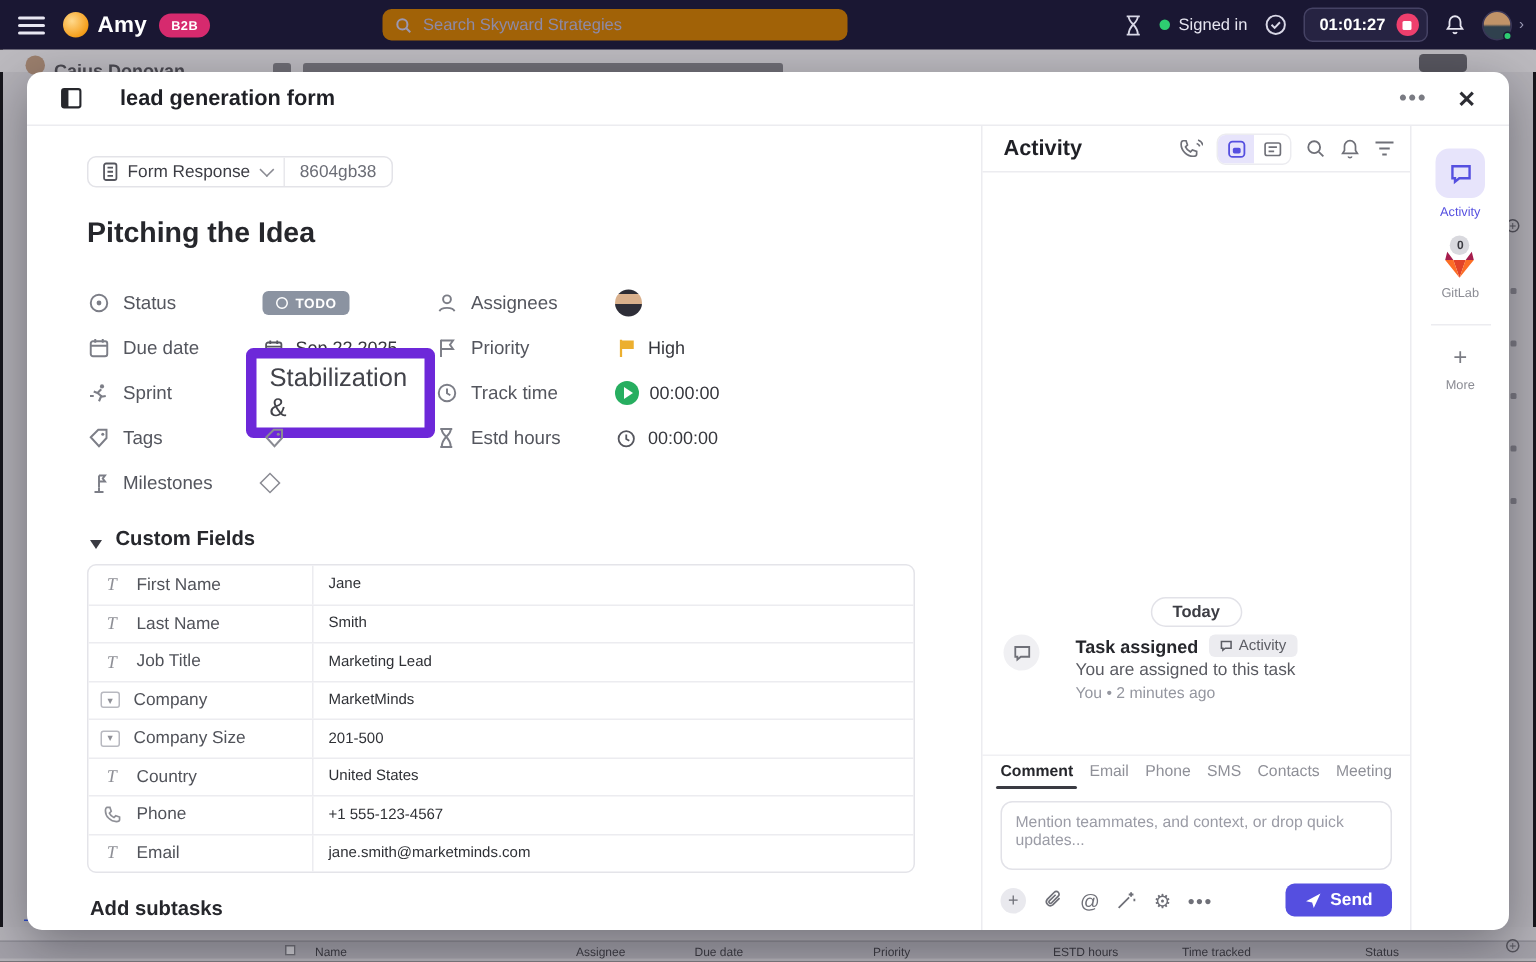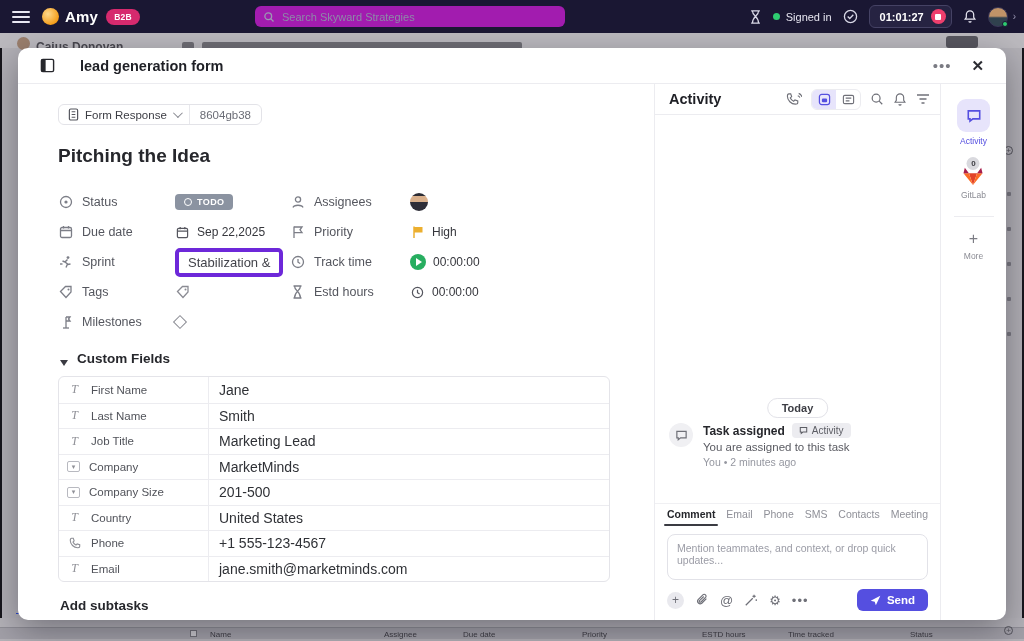--- a/index.html
+++ b/index.html
@@ -12,21 +12,21 @@
   .topbar { position:absolute; inset:0 0 auto 0; height:33px; background:#1a1733;
             display:flex; align-items:center; z-index:40; color:#fff; }
   .hamburger { width:18px; height:12px; margin:0 12px 0 12px; display:flex; flex-direction:column;
                justify-content:space-between; cursor:pointer; }
   .hamburger span { height:2px; background:#e8e7f2; border-radius:2px; }
   .logo-dot { width:17px; height:17px; border-radius:50%;
               background:radial-gradient(circle at 35% 35%, #ffd98c, #f59e1b 70%, #c97b10); margin-right:6px; }
   .brand { font-weight:bold; font-size:15px; letter-spacing:.2px; }
   .b2b { margin-left:8px; background:#d62a6e; color:#fff; font-size:8.5px; font-weight:bold;
          padding:3px 8px; border-radius:9px; letter-spacing:.3px; }
-  .searchbox { position:absolute; left:255px; top:6px; width:310px; height:21px; background:#a21caf;
+  .searchbox { position:absolute; left:255px; top:6px; width:310px; height:21px; background:#a16207;
                border-radius:6px; display:flex; align-items:center; padding:0 8px; gap:7px; }
   .searchbox input { background:transparent; border:0; outline:0; color:#cfcde0; font-size:11px; width:100%;
                      font-family:"Liberation Sans", sans-serif; }
   .searchbox input::placeholder { color:#8d8aa8; }
   .tb-right { position:absolute; right:8px; top:0; height:33px; display:flex; align-items:center; gap:11px; }
   .signedin { display:flex; align-items:center; gap:6px; font-size:11px; color:#e6e5f0; }
   .greendot { width:7px; height:7px; border-radius:50%; background:#2ecc71; }
   .timerpill { display:flex; align-items:center; gap:7px; background:#262342; border:1px solid #454264;
                border-radius:6px; padding:3px 5px 3px 10px; font-size:11px; font-weight:bold; color:#fff; }
   .stopbtn { width:15px; height:15px; border-radius:50%; background:#ee3f6d; display:flex;
@@ -86,40 +86,40 @@
   .fcol.c1 { width:232px; }
   .frow { display:flex; align-items:center; height:30px; }
   .flabel { display:flex; align-items:center; gap:9px; font-size:12.5px; color:#54565e; }
   .c1 .flabel { width:117px; }
   .c2 .flabel { width:120px; }
   .fval { display:flex; align-items:center; gap:7px; font-size:12px; color:#35363c; }
   .ic { display:inline-flex; width:15px; height:15px; align-items:center; justify-content:center; color:#7c7e87; flex:0 0 15px; }
   .pill-todo { display:inline-flex; align-items:center; gap:5px; background:#8b93a1; color:#fff;
                font-size:9px; font-weight:bold; letter-spacing:.4px; padding:3px 9px; border-radius:4px; cursor:pointer; }
   .ring { width:8px; height:8px; border:1.6px solid #fff; border-radius:50%; display:inline-block; }
-  .chip { border:4px solid #6d28d9; border-radius:5px; padding:3px 9px; font-size:13px; color:#42434a; cursor:pointer; }
+  .chip { border:7px solid #6d28d9; border-radius:5px; padding:3px 9px; font-size:17px; color:#42434a; cursor:pointer; }
   .assignee-ava { width:18px; height:18px; border-radius:50%;
                   background:linear-gradient(180deg,#2c2c34 0 18%, #d9b08c 18% 52%, #2e2e38 52%); cursor:pointer; }
   .playbtn { width:16px; height:16px; border-radius:50%; background:#27ae60; display:inline-flex;
              align-items:center; justify-content:center; cursor:pointer; }
   .playbtn i { width:0; height:0; border-left:6px solid #fff; border-top:4px solid transparent;
                border-bottom:4px solid transparent; margin-left:2px; display:block; }
   .diamond { width:10px; height:10px; border:1.4px solid #8a8b93; transform:rotate(45deg); display:inline-block; cursor:pointer; }
 
   .cf-head { display:flex; align-items:flex-end; gap:9px; margin:14px 0 10px 2px; cursor:pointer; }
   .tri { width:0; height:0; border-left:4.5px solid transparent; border-right:4.5px solid transparent;
          border-top:6px solid #3a3b42; }
   .cf-title { font-size:13.5px; font-weight:bold; color:#26272c; }
 
   .cf-table { width:552px; border:1px solid #e4e4e9; border-radius:6px; overflow:hidden; }
   .cf-row { display:flex; height:25.5px; border-top:1px solid #ececf0; align-items:stretch; }
   .cf-row:first-child { border-top:0; }
   .cf-label { width:150px; flex:0 0 150px; border-right:1px solid #ececf0; display:flex; align-items:center;
               gap:9px; padding-left:8px; font-size:11.5px; color:#51535a; }
-  .cf-value { flex:1; display:flex; align-items:center; padding-left:10px; font-size:14px; color:#2f3136;text-align:right; }
+  .cf-value { flex:1; display:flex; align-items:center; padding-left:10px; font-size:10px; color:#2f3136;text-align:right; }
   .t-ic { font-family:"Liberation Serif", serif; font-style:italic; font-size:12px; color:#8f9097; width:15px; text-align:center; }
   .dd-ic { width:13px; height:11px; border:1px solid #b8b9c0; border-radius:2px; display:inline-flex;
            align-items:center; justify-content:center; font-size:7px; color:#8f9097; }
 
   .subtasks-title { font-size:13.5px; font-weight:bold; color:#26272c; margin:16px 0 8px 2px; }
 
   
   .act-col { width:286px; flex:0 0 286px; border-right:1px solid #ececf0; display:flex; flex-direction:column; min-height:0; }
   .act-head { height:31px; flex:0 0 31px; display:flex; align-items:center; padding:0 10px 0 14px;
               border-bottom:1px solid #ececf0; }
@@ -127,21 +127,21 @@
   .act-icons { display:flex; align-items:center; gap:9px; color:#6f7078; }
   .seg { display:flex; border:1px solid #ececf0; border-radius:6px; overflow:hidden; }
   .seg > span { width:24px; height:19px; display:flex; align-items:center; justify-content:center; cursor:pointer; }
   .seg .on { background:#e7e4fb; color:#554fe0; }
   .act-icon-btn { cursor:pointer; display:inline-flex; }
 
   .feed { flex:1; position:relative; }
   .today-pill { position:absolute; top:283px; left:50%; transform:translateX(-50%);
                 border:1px solid #e2e2e8; border-radius:11px; padding:3px 14px; font-size:11px;
                 font-weight:bold; color:#3c3d44; background:#fff;text-align:right; }
-  .event { position:absolute; top:308px; left:14px; right:8px; display:flex; gap:10px; }
+  .event { position:absolute; top:308px; left:14px; right:8px; display:flex; gap:24px; }
   .event-ava { width:24px; height:24px; border-radius:50%; background:#f0f0f3; display:flex;
                align-items:center; justify-content:center; color:#6f7078; flex:0 0 24px; }
   .event-body { font-size:11.5px; color:#5a5b62; }
   .event-line1 { display:flex; align-items:center; gap:7px; margin-bottom:3px; }
   .event-title { font-size:12px; font-weight:bold; color:#26272c; }
   .event-badge { display:inline-flex; align-items:center; gap:4px; background:#ececf0; color:#5c5d64;
                  font-size:10px; border-radius:4px; padding:2px 7px; }
   .event-meta { font-size:10.5px; color:#9597a0; margin-top:3px; }
 
   .act-tabs { flex:0 0 23px; display:flex; align-items:center; justify-content:space-between;

